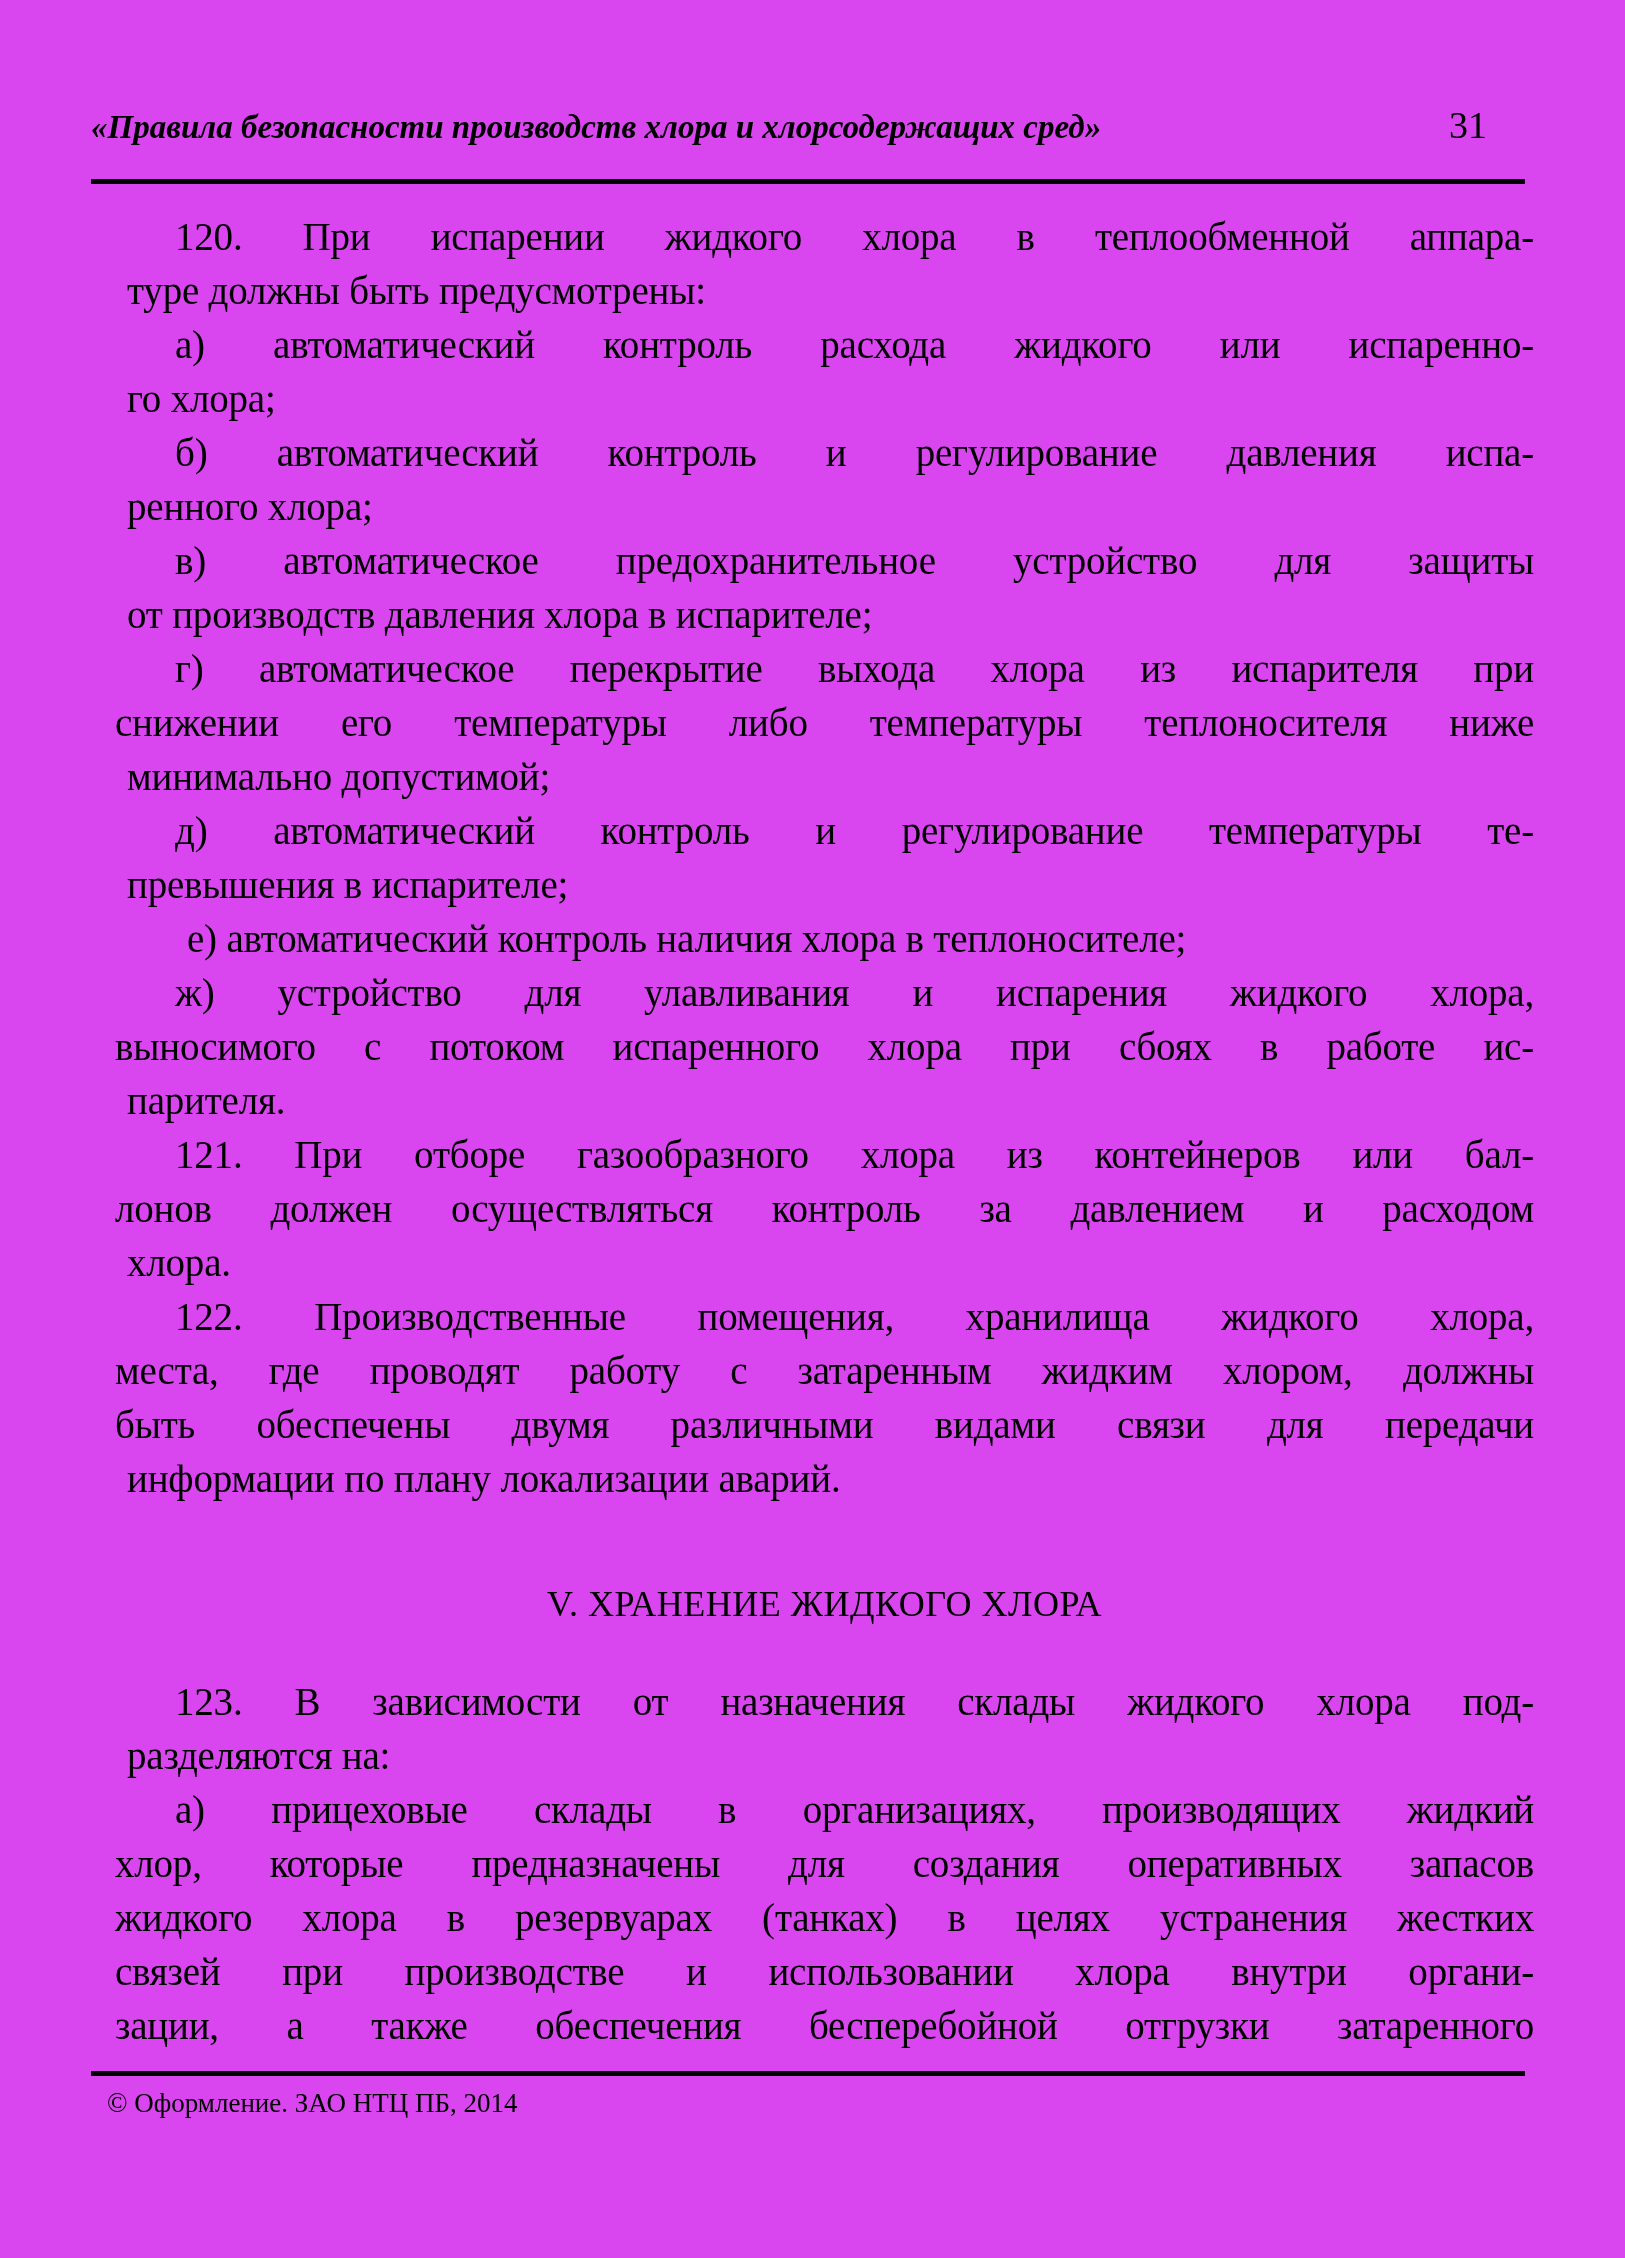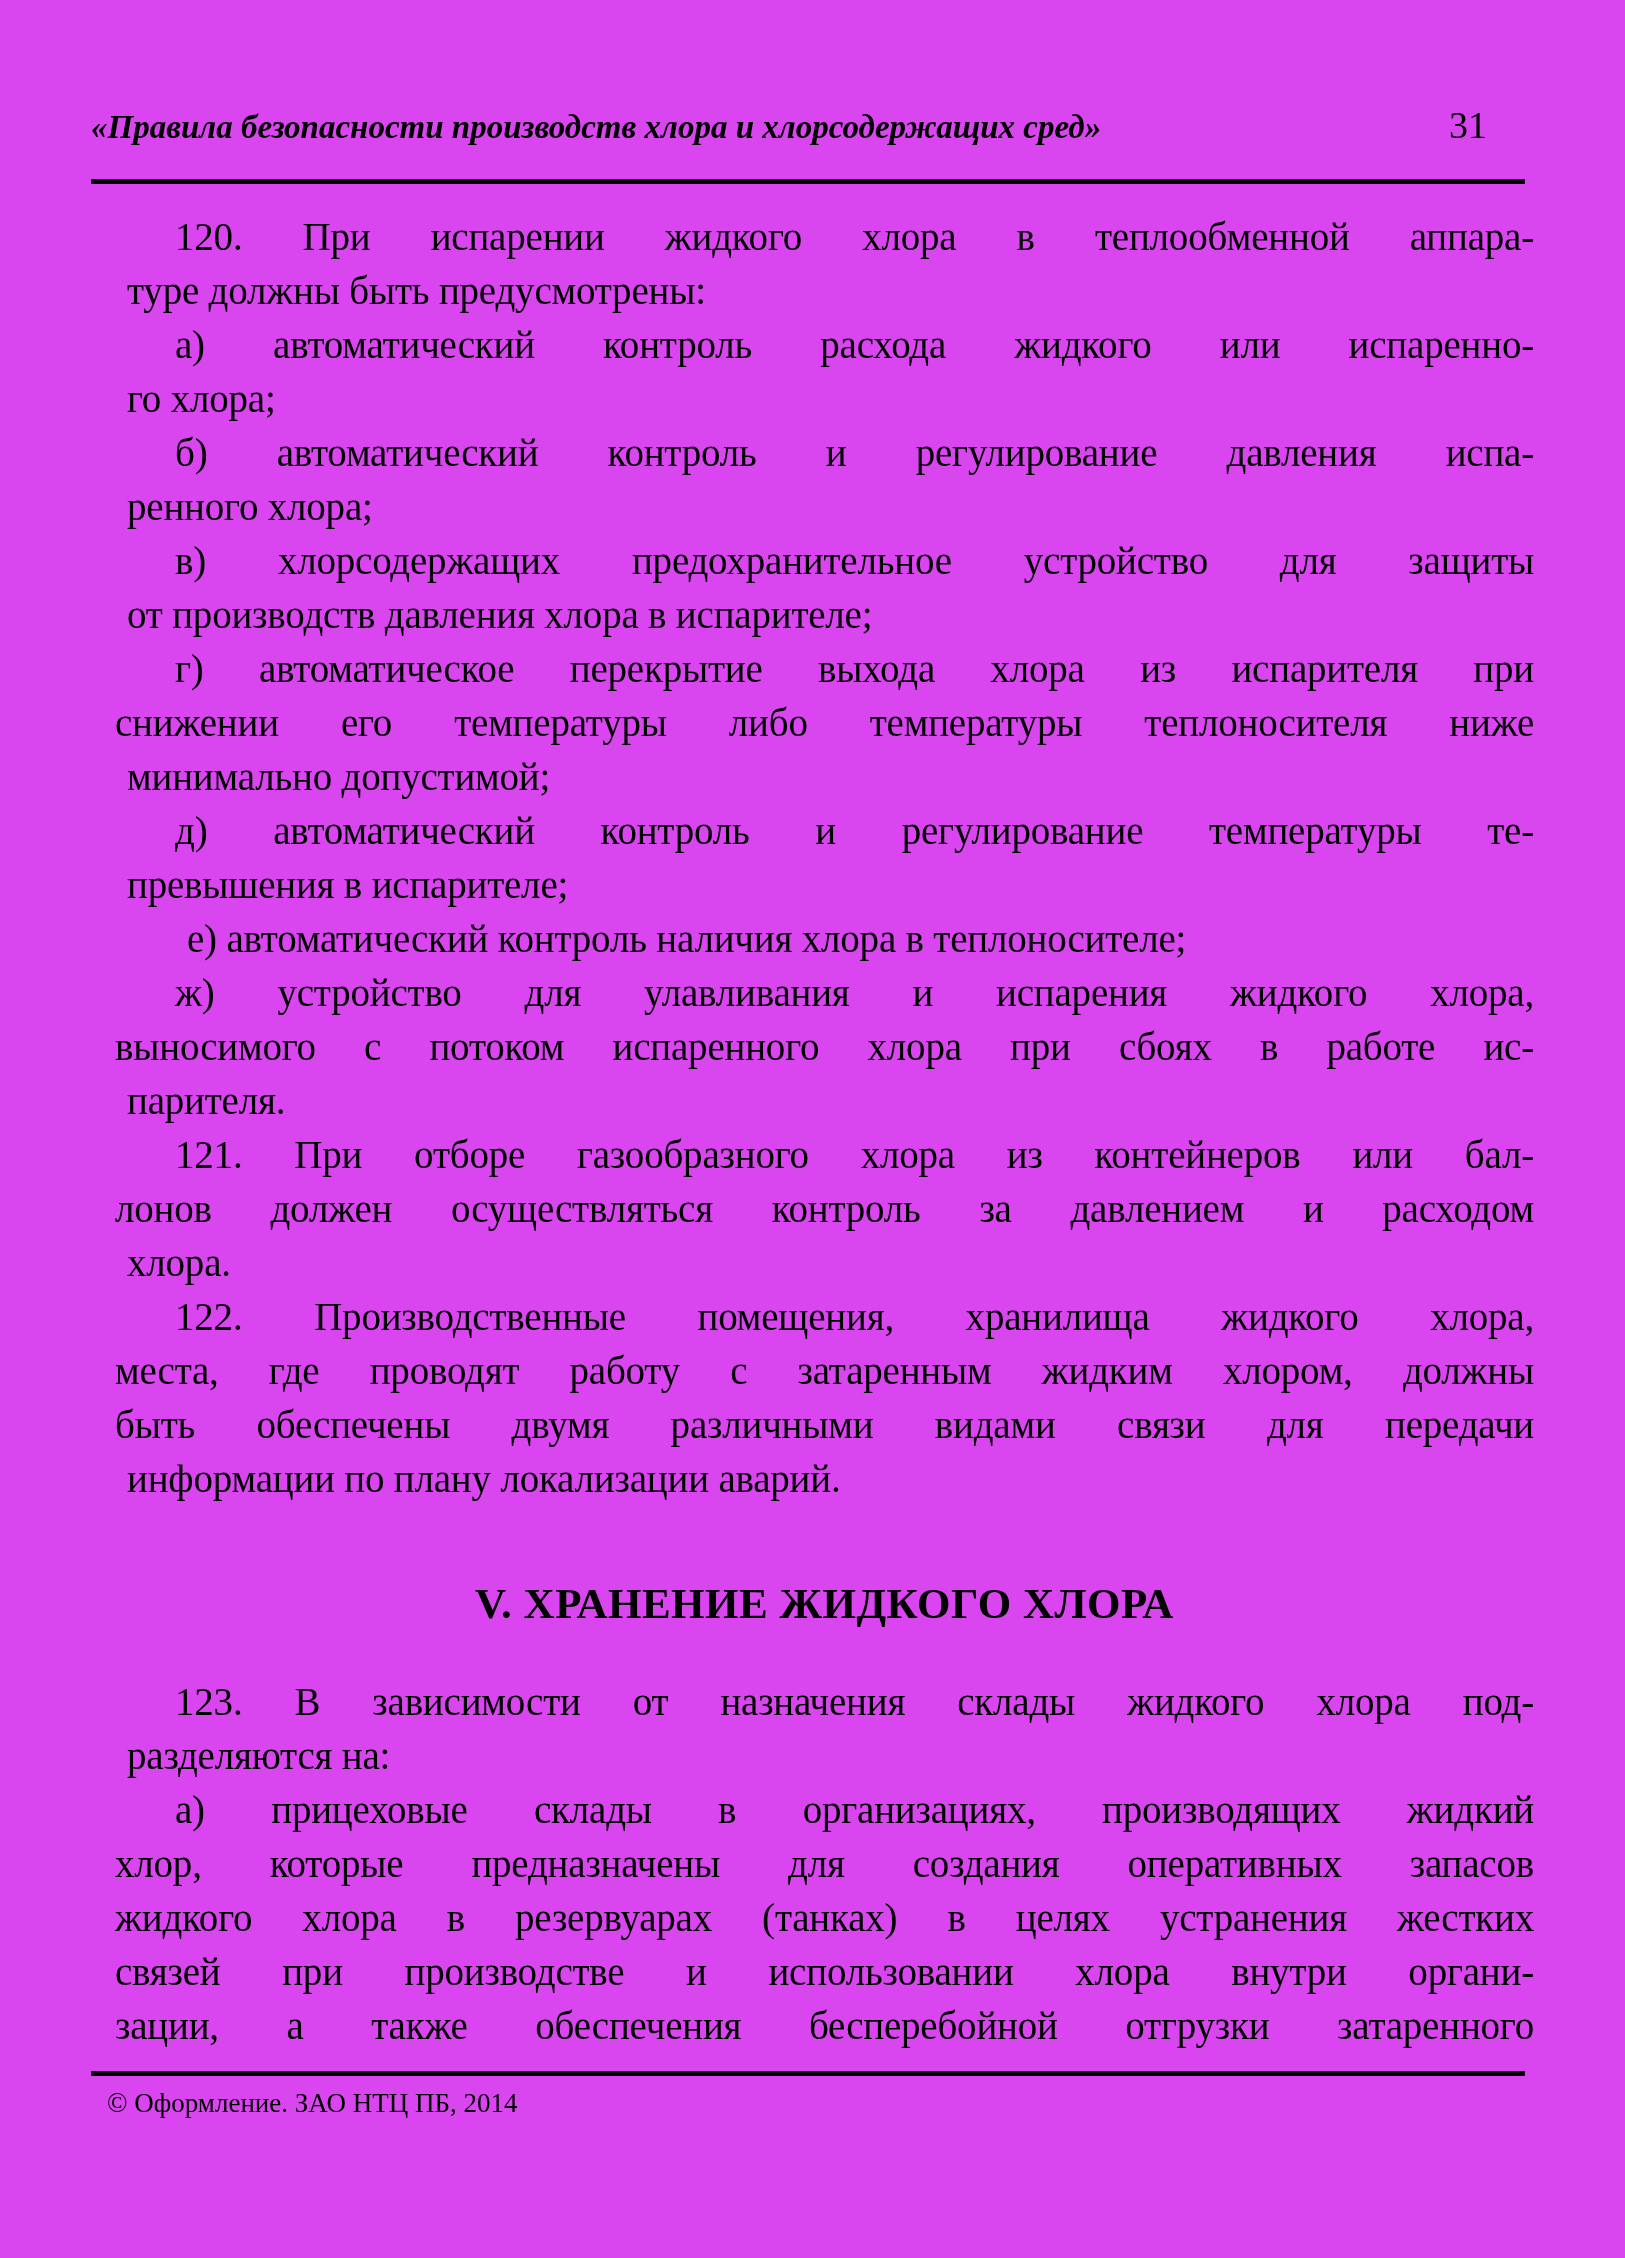--- a/index.html
+++ b/index.html
@@ -53,22 +53,22 @@
   .para { margin: 0; }
   .line {
     text-align: justify;
     text-align-last: justify;
     white-space: normal;
   }
   .line.last { text-align-last: left; margin-left: 12px; }
   .line.first { text-indent: 60px; }
   .section-heading {
     text-align: center;
-    font-weight: bold;
-    font-size: 43px;
+    font-weight: normal;
+    font-size: 36px;
     margin-top: 71px;
     margin-bottom: 44px;
     letter-spacing: 0.5px;
   }
   .footer-rule {
     position: absolute;
     left: 91px;
     top: 2071px;
     width: 1434px;
     height: 4.8px;
@@ -100,21 +100,21 @@
       </div>
       <div class="para">
         <div class="line first">а) автоматический контроль расхода жидкого или испаренно-</div>
         <div class="line last">го хлора;</div>
       </div>
       <div class="para">
         <div class="line first">б) автоматический контроль и регулирование давления испа-</div>
         <div class="line last">ренного хлора;</div>
       </div>
       <div class="para">
-        <div class="line first">в) хлорсодержащих предохранительное устройство для защиты</div>
+        <div class="line first">в) автоматическое предохранительное устройство для защиты</div>
         <div class="line last">от производств давления хлора в испарителе;</div>
       </div>
       <div class="para">
         <div class="line first">г) автоматическое перекрытие выхода хлора из испарителя при</div>
         <div class="line">снижении его температуры либо температуры теплоносителя ниже</div>
         <div class="line last">минимально допустимой;</div>
       </div>
       <div class="para">
         <div class="line first">д) автоматический контроль и регулирование температуры те-</div>
         <div class="line last">превышения в испарителе;</div>

